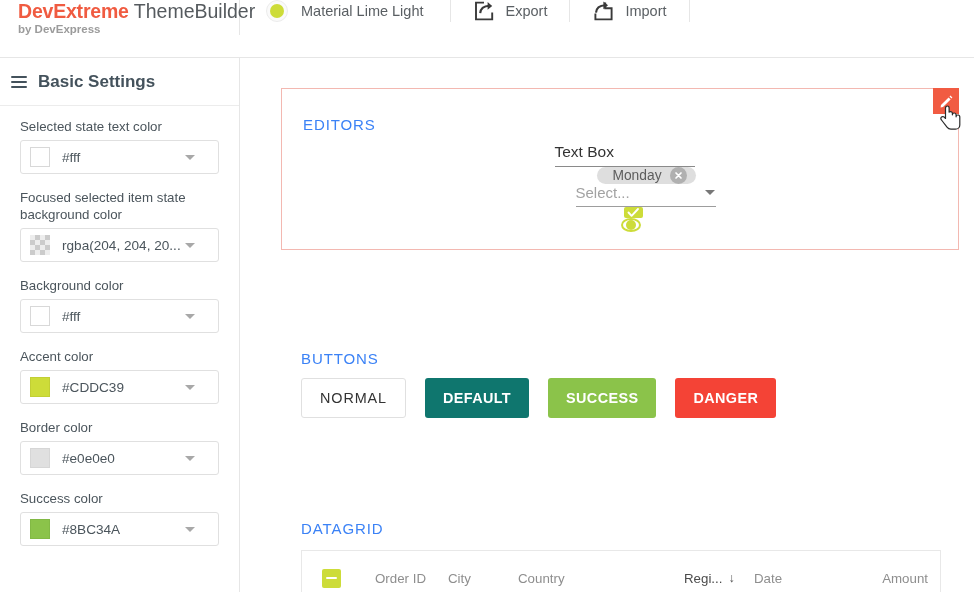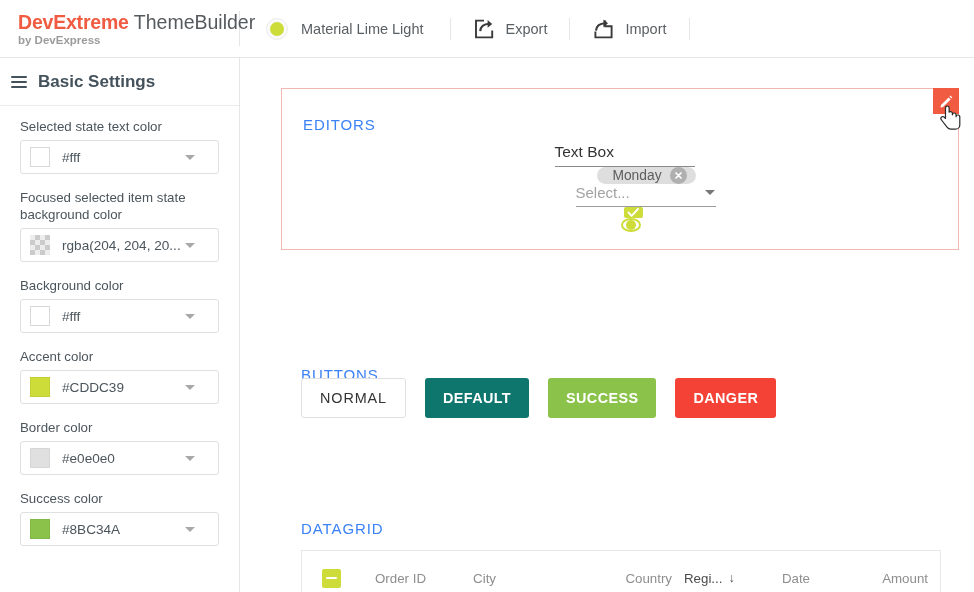--- a/index.html
+++ b/index.html
@@ -10,21 +10,21 @@
     overflow: hidden;
   }
   #app { position: relative; width: 974px; height: 592px; background: #fff; }
 
   
   .header {
     position: absolute; top: 0; left: 0;
     width: 974px; height: 58px;
     background: #ffffff;
     border-bottom: 1px solid #e6e6e6;
-    display: flex; align-items: center;
+    display: flex; align-items: flex-start;
   }
   .brand {
     width: 240px; padding-left: 18px;
     display: flex; flex-direction: column; justify-content: center;
     border-right: 1px solid #e6e6e6;
   }
   .brand-line1 { font-size: 19.5px; line-height: 22px; white-space: nowrap; }
   .brand-dev { color: #f05b41; font-weight: bold; letter-spacing: -0.2px; }
   .brand-tb { color: #555a5e; font-weight: 400; }
   .brand-line2 { font-size: 11.5px; font-weight: bold; color: #9b9b9b; margin-top: 1px; }
@@ -160,21 +160,21 @@
   .rad i { width: 10px; height: 10px; border-radius: 50%; background: #cddc39; display:block; }
 
   .edit-badge {
     position: absolute; right: -1px; top: -1px;
     width: 26px; height: 26px; background: #f15b42;
     display: flex; align-items: center; justify-content: center; cursor: pointer;
   }
   .cursor-hand { position: absolute; left: 940px; top: 105px; width: 22px; height: 28px; pointer-events: none; }
 
   
-  .buttons-cap { position: absolute; left: 61px; top: 308px; }
+  .buttons-cap { position: absolute; left: 61px; top: 292px; }
   .btn-row { position: absolute; left: 61px; top: 320px; display: flex; gap: 19px; }
   .btn {
     height: 40px; min-width: 94px; padding: 0 18px;
     border-radius: 3px; border: none;
     font-family: "Liberation Sans", sans-serif;
     font-size: 14.4px; font-weight: bold; letter-spacing: 0.4px;
     display: flex; align-items: center; justify-content: center;
     cursor: pointer;
   }
   .btn.normal { background: #fff; border: 1px solid #e0e0e0; color: #333; font-weight: normal; letter-spacing: 0.9px; }
@@ -184,21 +184,21 @@
 
   
   .grid-cap { position: absolute; left: 61px; top: 462px; }
   .grid {
     position: absolute; left: 61px; top: 492px;
     width: 640px;
     border: 1px solid #e8e8e8; border-bottom: none;
     background: #fff;
   }
   .grid-header { display: flex; height: 55px; border-bottom: 1px solid #e8e8e8; align-items: center; }
-  .cell { font-size: 13.3px; color: #8e8e8e; padding: 0 6px; white-space: nowrap; overflow: hidden; text-overflow: ellipsis; text-align: right; }
+  .cell { font-size: 13.3px; color: #8e8e8e; padding: 0 6px; white-space: nowrap; overflow: hidden; text-overflow: ellipsis; }
   .c-sel   { width: 58px; display: flex; justify-content: center; align-items: center; flex: 0 0 auto; }
   .c-order { width: 72px; text-align: right; flex: 0 0 auto; }
   .c-city  { width: 70px; padding-left: 16px; flex: 0 0 auto; }
   .c-country { width: 176px; padding-left: 16px; flex: 0 0 auto; }
   .c-region { width: 70px; flex: 0 0 auto; display: flex; align-items: center; gap: 6px; color: #4b4b4b !important; font-weight: normal; }
   .c-date  { width: 68px; padding-left: 6px; flex: 0 0 auto; }
   .c-amount{ flex: 1 1 auto; text-align: right; padding-right: 12px; }
   .sel-all {
     width: 19px; height: 19px; border-radius: 2px; background: #cddc39;
     display: flex; align-items: center; justify-content: center; cursor: pointer;

